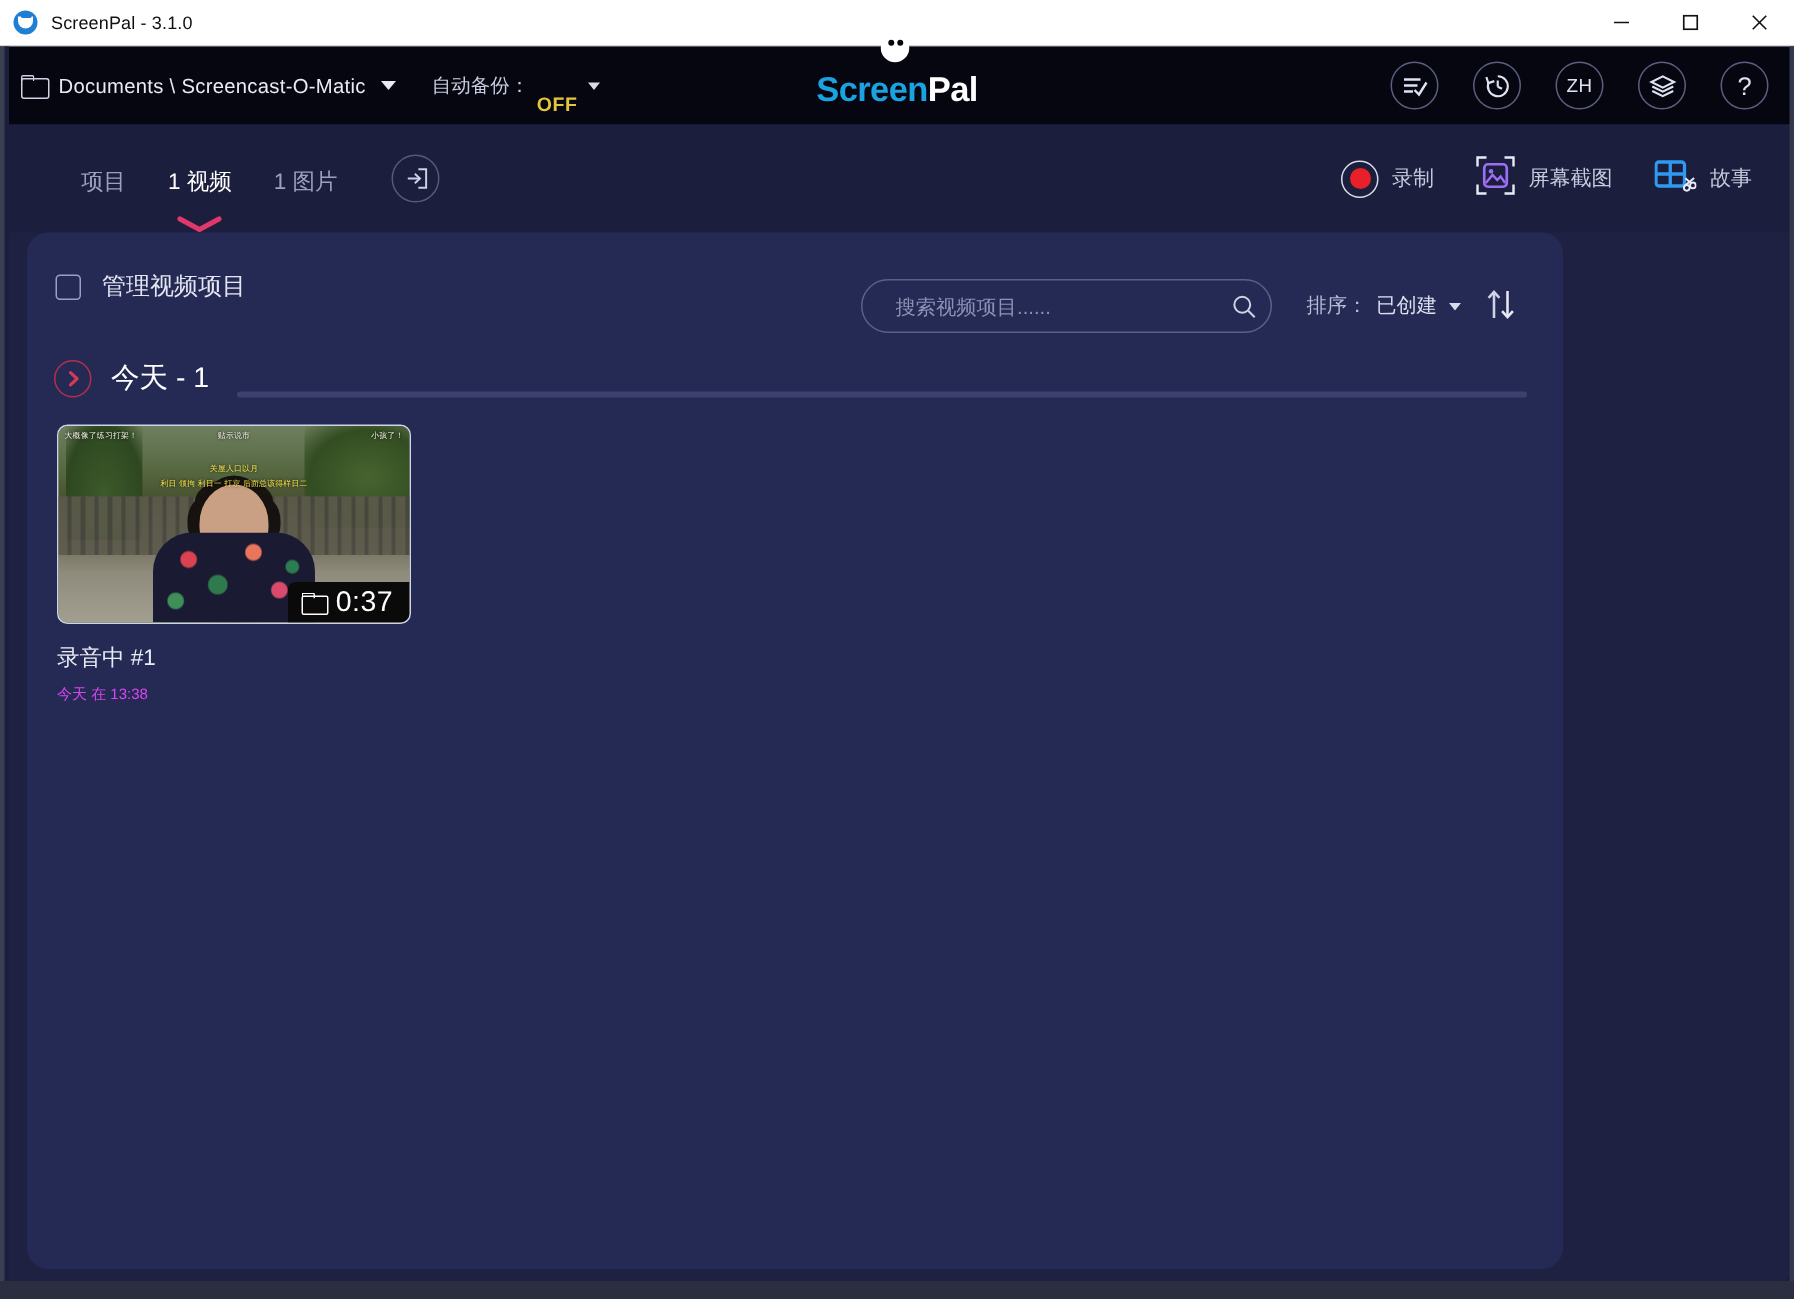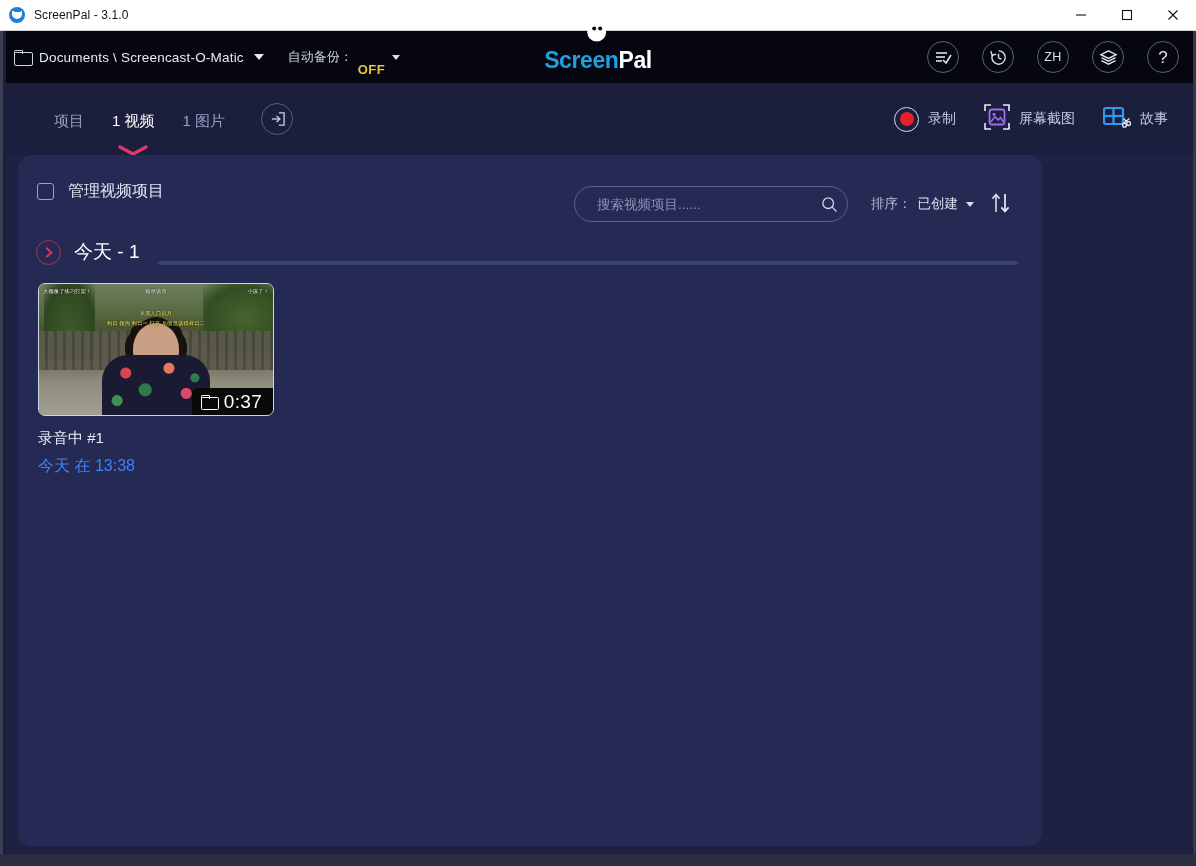--- a/index.html
+++ b/index.html
@@ -573,22 +573,22 @@
   }
 
   .card-title {
     margin-top: 13px;
     font-size: 15px;
     color: #e9ebf5;
     white-space: nowrap;
   }
   .card-sub {
     margin-top: 8px;
-    font-size: 16px;
-    color: #3b82f6;
+    font-size: 10px;
+    color: #d946ef;
     white-space: nowrap;
   }
 
   
   .taskbar {
     position: absolute;
     left: 0; bottom: 0;
     width: 1196px;
     height: 12px;
     background: #2a2e40;

